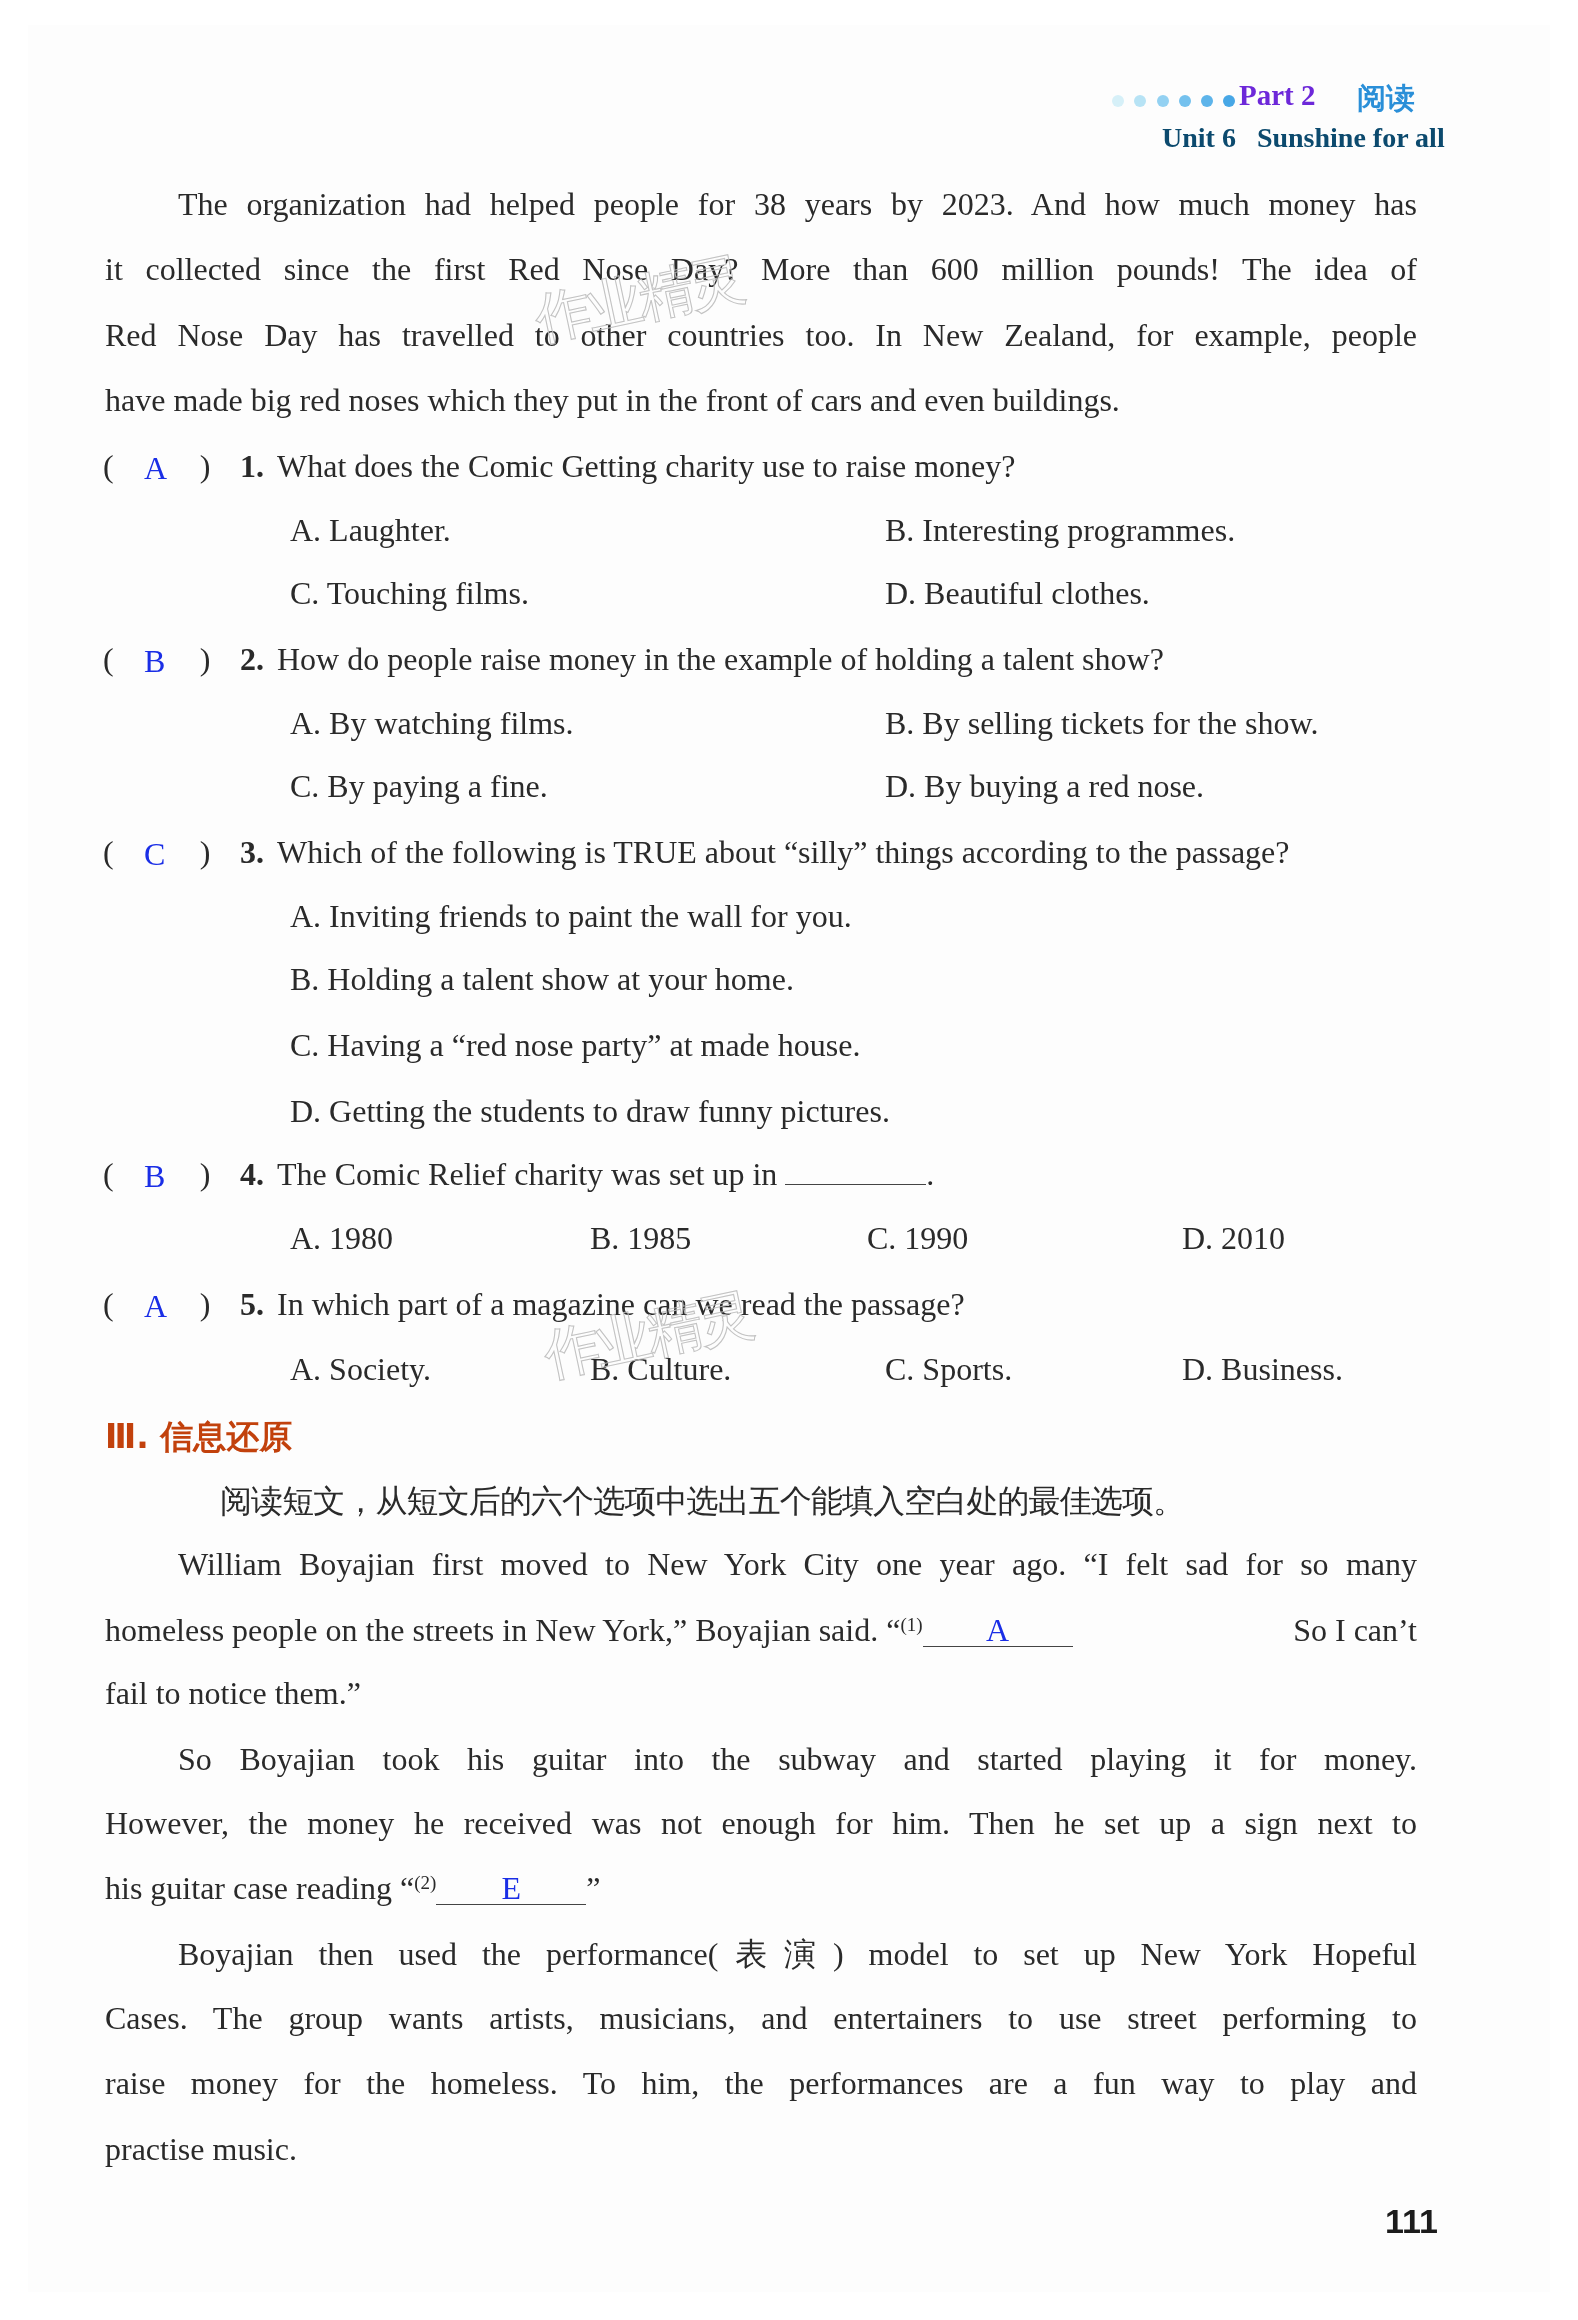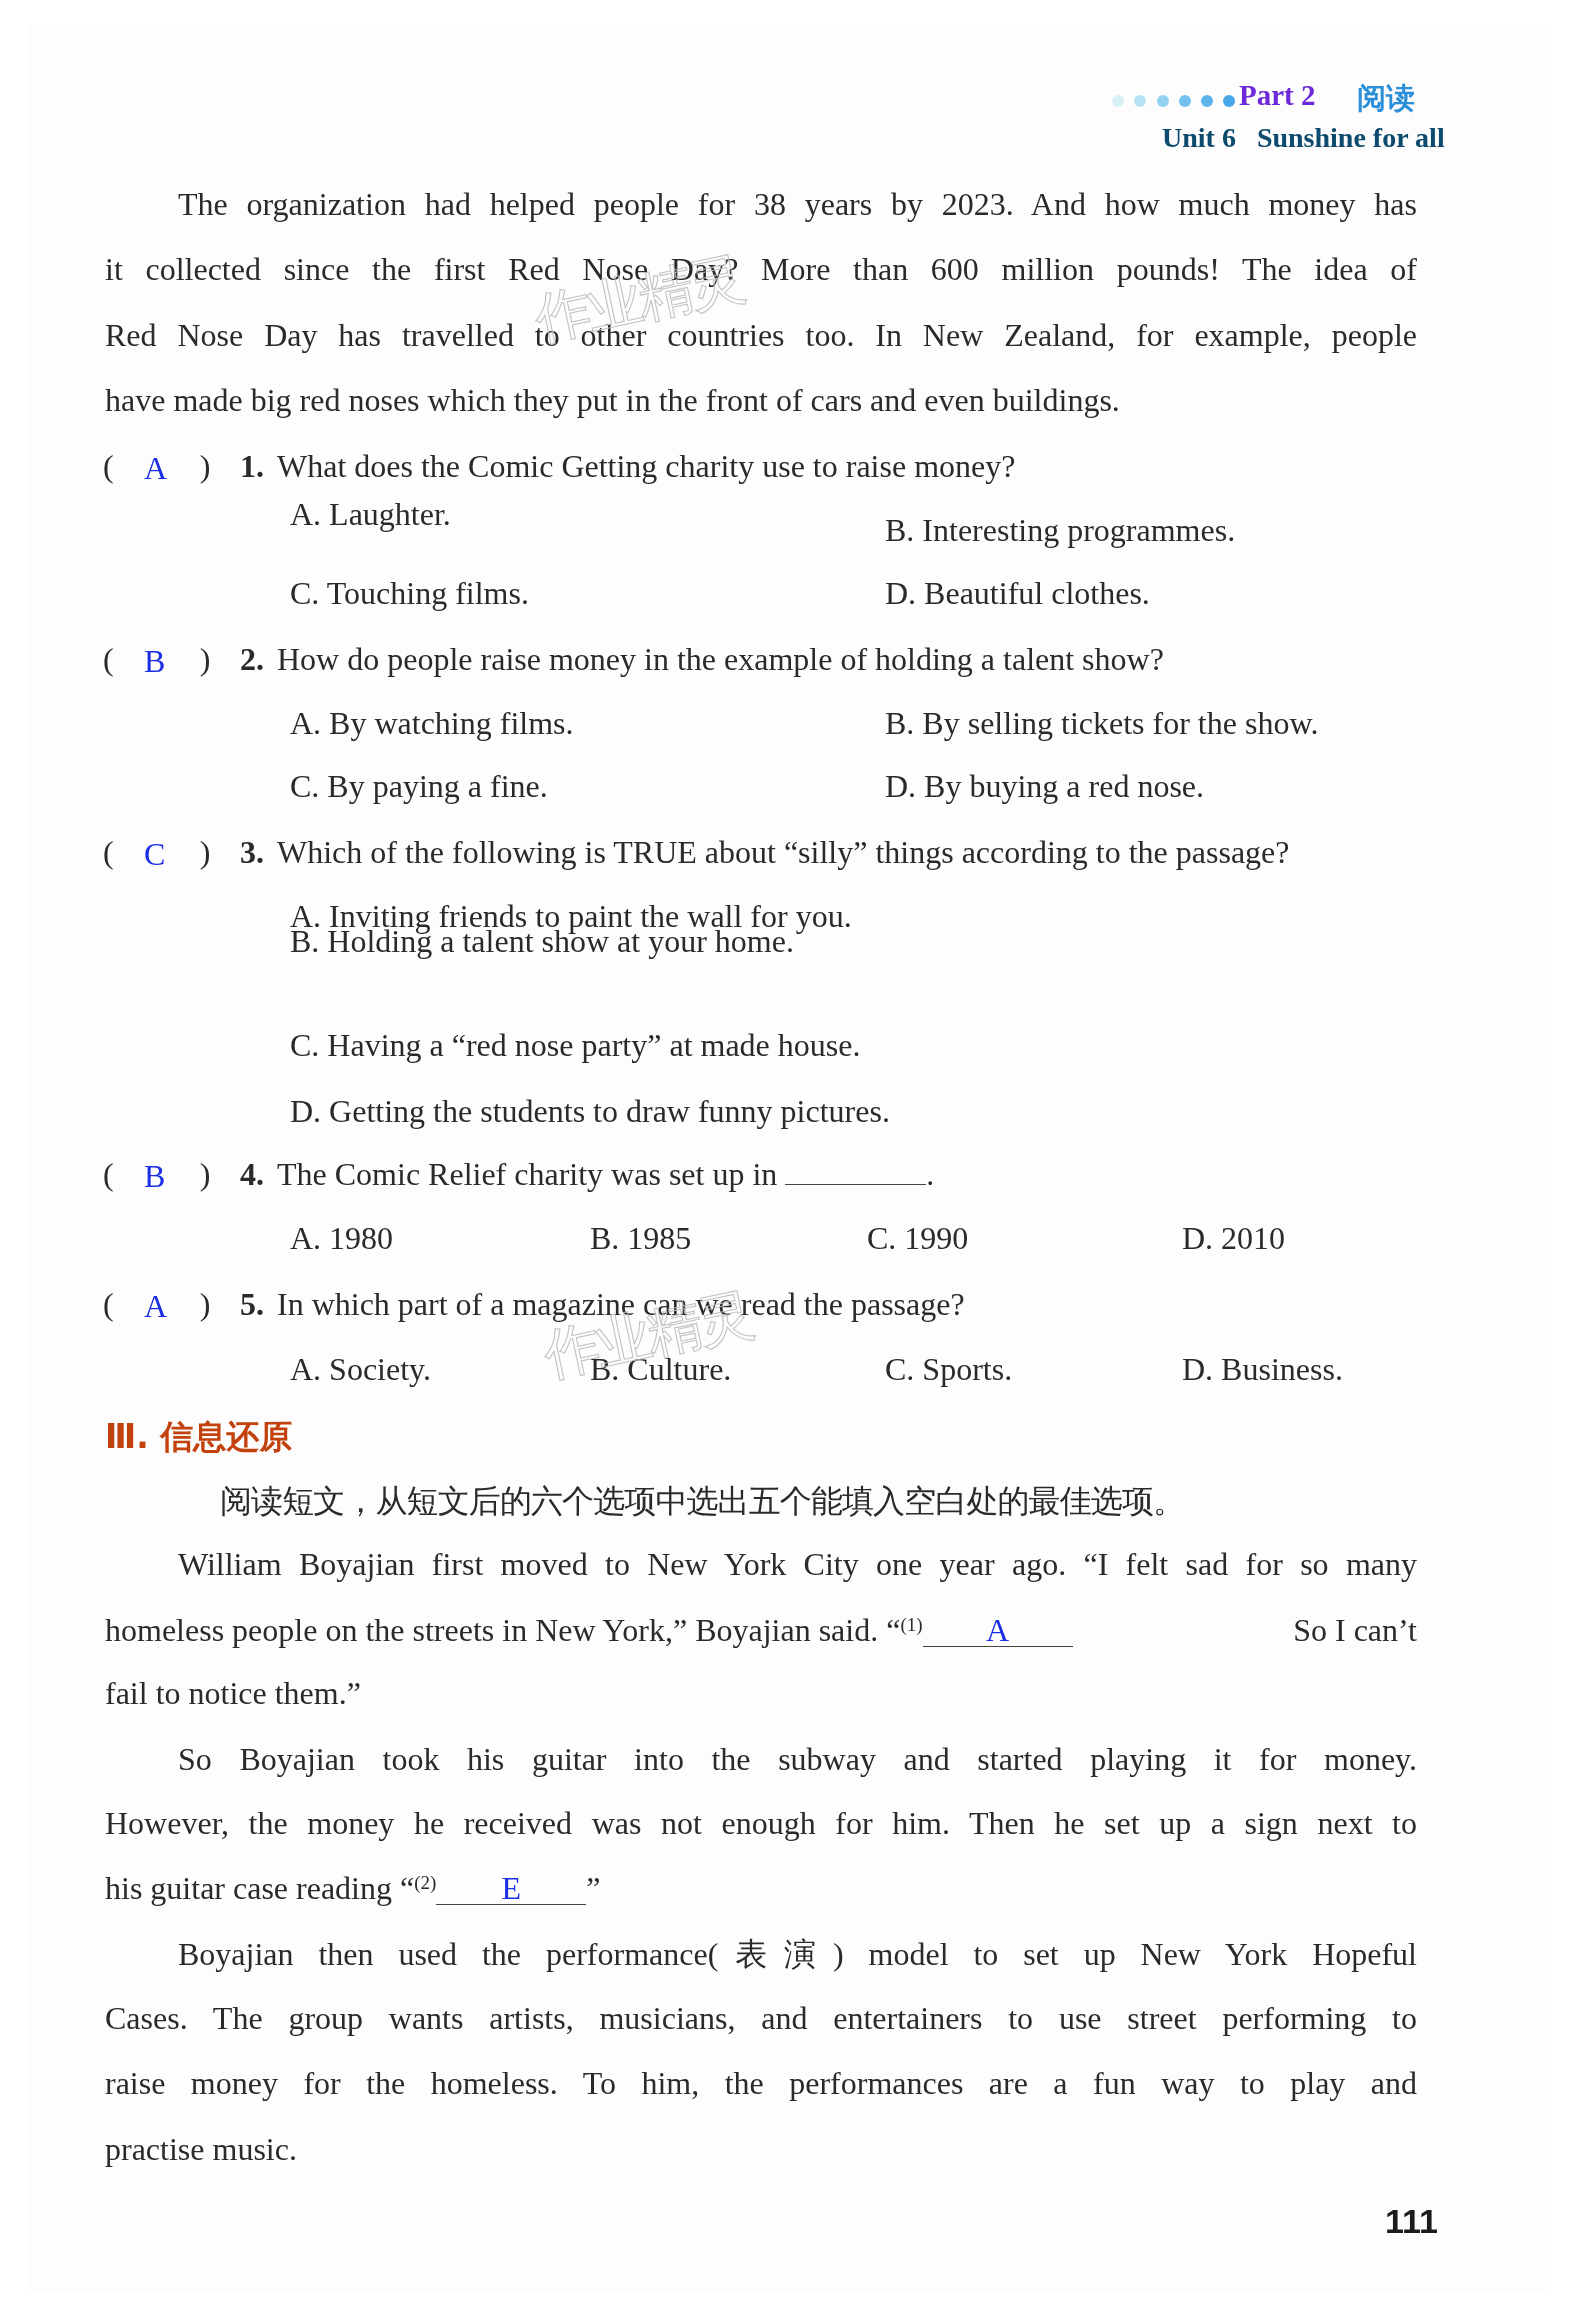--- a/index.html
+++ b/index.html
@@ -46,36 +46,36 @@
   <span>Unit 6</span>&nbsp;&nbsp;&nbsp;<span>Sunshine for all</span>
 </div>
 
 <div class="line just indent" style="top:184px">The organization had helped people for 38 years by 2023. And how much money has</div>
 <div class="line just" style="top:249px">it collected since the first Red Nose Day? More than 600 million pounds! The idea of</div>
 <div class="line just" style="top:315px">Red Nose Day has travelled to other countries too. In New Zealand, for example, people</div>
 <div class="line" style="top:380px">have made big red noses which they put in the front of cars and even buildings.</div>
 
 <div class="q-paren" style="top:446px">(<span style="display:inline-block;width:86px"></span>)<span class="ans">A</span></div>
 <div class="q-text" style="top:446px"><span class="q-num">1.</span><span>What does the Comic Getting charity use to raise money?</span></div>
-<div class="opt" style="left:290px;top:494px">A. Laughter.</div>
+<div class="opt" style="left:290px;top:510px">A. Laughter.</div>
 <div class="opt" style="left:885px;top:510px">B. Interesting programmes.</div>
 <div class="opt" style="left:290px;top:573px">C. Touching films.</div>
 <div class="opt" style="left:885px;top:573px">D. Beautiful clothes.</div>
 
 <div class="q-paren" style="top:639px">(<span style="display:inline-block;width:86px"></span>)<span class="ans">B</span></div>
 <div class="q-text" style="top:639px"><span class="q-num">2.</span><span>How do people raise money in the example of holding a talent show?</span></div>
 <div class="opt" style="left:290px;top:703px">A. By watching films.</div>
 <div class="opt" style="left:885px;top:703px">B. By selling tickets for the show.</div>
 <div class="opt" style="left:290px;top:766px">C. By paying a fine.</div>
 <div class="opt" style="left:885px;top:766px">D. By buying a red nose.</div>
 
 <div class="q-paren" style="top:832px">(<span style="display:inline-block;width:86px"></span>)<span class="ans">C</span></div>
 <div class="q-text" style="top:832px"><span class="q-num">3.</span><span>Which of the following is TRUE about “silly” things according to the passage?</span></div>
 <div class="opt" style="left:290px;top:896px">A. Inviting friends to paint the wall for you.</div>
-<div class="opt" style="left:290px;top:921px">B. Holding a talent show at your home.</div>
+<div class="opt" style="left:290px;top:959px">B. Holding a talent show at your home.</div>
 <div class="opt" style="left:290px;top:1025px">C. Having a “red nose party” at made house.</div>
 <div class="opt" style="left:290px;top:1091px">D. Getting the students to draw funny pictures.</div>
 
 <div class="q-paren" style="top:1154px">(<span style="display:inline-block;width:86px"></span>)<span class="ans">B</span></div>
 <div class="q-text" style="top:1154px"><span class="q-num">4.</span><span>The Comic Relief charity was set up in</span> <span class="blank" style="width:141px"></span><span>.</span></div>
 <div class="opt" style="left:290px;top:1218px">A. 1980</div>
 <div class="opt" style="left:590px;top:1218px">B. 1985</div>
 <div class="opt" style="left:867px;top:1218px">C. 1990</div>
 <div class="opt" style="left:1182px;top:1218px">D. 2010</div>
 

